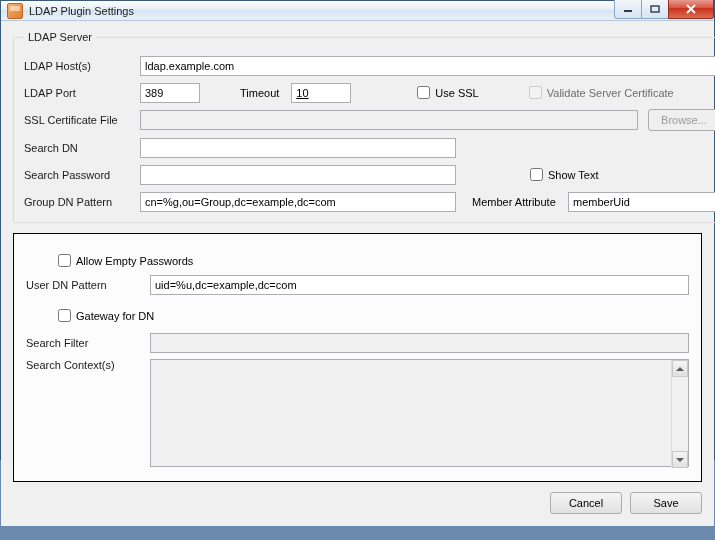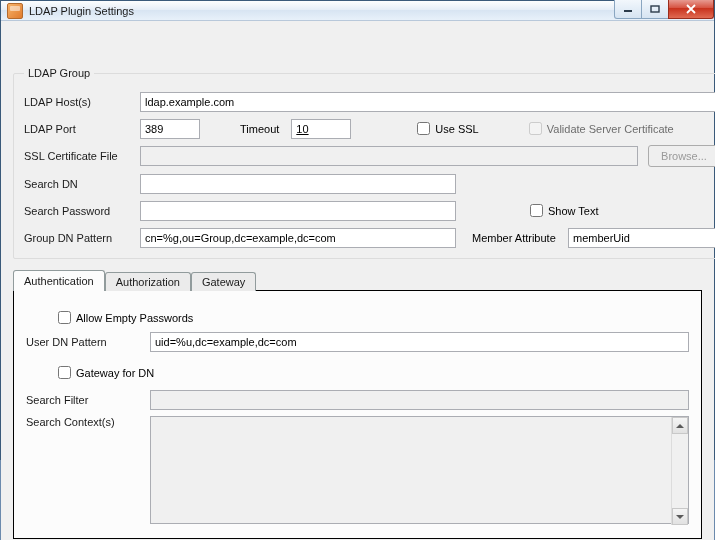--- a/index.html
+++ b/index.html
@@ -8,21 +8,21 @@
     font-family: "Segoe UI", Tahoma, sans-serif;
     font-size: 11px;
     background: #6b8aad;
     width: 715px; height: 540px;
     overflow: hidden;
   }
   .window {
     width: 715px; height: 460px;
     background: #f0f0f0;
     border: 1px solid #3a5a7a;
-    display: flex; flex-direction: column; gap: 36px;
+    display: flex; flex-direction: column;
   }
   .titlebar {
     height: 28px;
     background: linear-gradient(#fdfefe, #e6eef7 45%, #d7e4f2 46%, #e8f1fa);
     border-bottom: 1px solid #b8c8da;
     display: flex; align-items: center;
     padding: 0 0 0 6px;
   }
   .titlebar .appicon {
     width: 16px; height: 16px;
@@ -157,21 +157,21 @@
         <svg width="12" height="10">
             <path d="M2 1 L10 9 M10 1 L2 9" stroke="#fff" stroke-width="1.8"></path>
           </svg>
       </div>
     </div>
   </div>
 
   <div class="client">
 
     <fieldset class="group">
-      <legend>LDAP Group</legend>
+      <legend>LDAP Server</legend>
 
       <div class="row">
         <div class="lbl">LDAP Host(s)</div>
         <input type="text" class="tb" style="flex: 1 1 0%;" value="ldap.example.com">
       </div>
 
       <div class="row">
         <div class="lbl">LDAP Port</div>
         <input type="text" class="tb" style="width: 60px;" value="389">
         <div style="width:40px"></div>
@@ -215,25 +215,20 @@
       <div class="row">
         <div class="lbl">Group DN Pattern</div>
         <input type="text" class="tb" style="width: 316px;" value="cn=%g,ou=Group,dc=example,dc=com">
         <div style="width:16px"></div>
         <div style="width:96px">Member Attribute</div>
         <input type="text" class="tb" style="flex: 1 1 0%;" value="memberUid">
       </div>
     </fieldset>
 
     <div class="tabs">
-      <div class="tabstrip">
-        <div class="tab active">Authentication</div>
-        <div class="tab">Authorization</div>
-        <div class="tab">Gateway</div>
-      </div>
       <div class="tabpage">
 
         <div class="row">
           <label class="cb">
             <input type="checkbox" style="">
             <span>Allow Empty Passwords</span>
           </label>
         </div>
 
         <div class="row" style="margin-top:3px">

